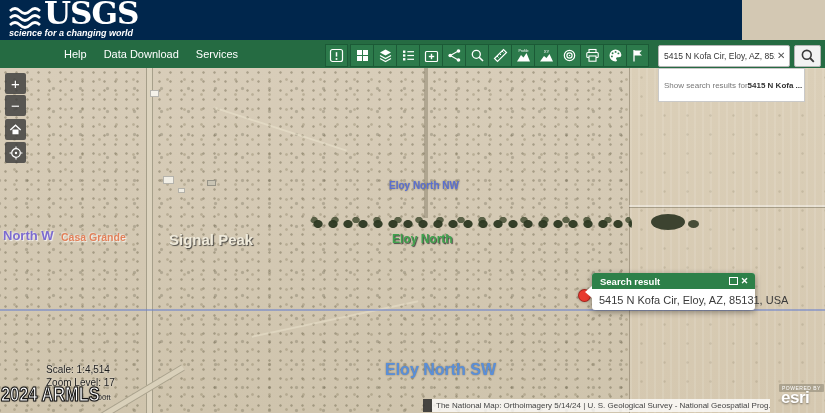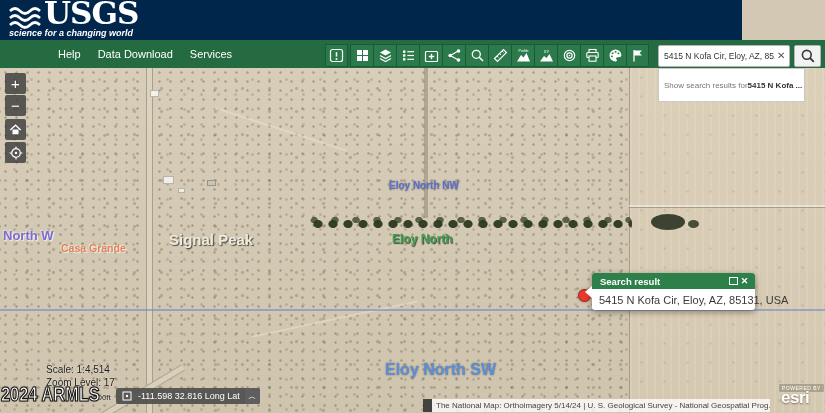--- a/index.html
+++ b/index.html
@@ -11,21 +11,21 @@
   .hdr{position:absolute;left:0;top:0;width:742px;height:40px;background:#00264c;}
   .brand{position:absolute;left:44px;top:-5px;color:#fff;font-family:"DejaVu Serif",serif;
          font-weight:bold;font-size:31px;letter-spacing:-1px;}
   .tagline{position:absolute;left:9px;top:28px;color:#fff;font-size:9px;font-style:italic;font-weight:bold;}
   .hdr-links{position:absolute;right:7px;top:2px;text-align:right;font-size:9px;font-weight:bold;line-height:9.6px;}
   .hdr-links a{display:block;color:#fff;text-decoration:none;}
   .hdr-links a.tb{color:#9acd32;}
 
   
   .bar{position:absolute;left:0;top:40px;width:825px;height:28px;background:#256b42;}
-  .menu{position:absolute;left:58px;top:40px;height:28px;display:flex;gap:17px;align-items:center;
+  .menu{position:absolute;left:64px;top:40px;height:28px;display:flex;gap:17px;align-items:center;
         color:#fff;font-size:11px;}
   .menu span{cursor:pointer;}
   .tools{position:absolute;left:325px;top:44px;display:flex;}
   .tbtn{width:23px;height:23px;box-sizing:border-box;background:#2c7a4b;border:1px solid #1b5a36;
         border-right:none;display:flex;align-items:center;justify-content:center;cursor:pointer;}
   .tbtn:first-child{margin-right:2px;border-right:1px solid #1b5a36;}
   .tbtn:last-child{border-right:1px solid #1b5a36;}
   .tbtn svg{display:block;}
 
   .search-input{position:absolute;left:658px;top:45px;width:132px;height:22px;box-sizing:border-box;
@@ -281,21 +281,21 @@
     <div class="grove"></div>
     <div class="grove2"></div>
     <div class="blueline"></div>
 
     <div class="bld" style="left:150px;top:22px;width:9px;height:7px;background:#f5f2ea;"></div>
     <div class="bld" style="left:163px;top:108px;width:11px;height:8px;background:#f2efe6;"></div>
     <div class="bld" style="left:207px;top:112px;width:9px;height:6px;background:#c9c4b4;"></div>
     <div class="bld" style="left:178px;top:120px;width:7px;height:5px;background:#efece2;"></div>
 
     <div class="maplabel lightout" style="left: 3px; top: 160px; font-size: 13px; color: rgb(124, 107, 208);">North W</div>
-    <div class="maplabel lightout" style="left: 61px; top: 174px; font-size: 10.5px; color: rgb(226, 129, 90);">Casa Grande</div>
+    <div class="maplabel lightout" style="left: 61px; top: 163px; font-size: 10.5px; color: rgb(226, 129, 90);">Casa Grande</div>
     <div class="maplabel darkout" style="left: 169px; top: 163px; font-size: 15px; color: rgb(239, 234, 219);">Signal Peak</div>
     <div class="maplabel" style="left: 389px; top: 112px; font-size: 10px; color: rgb(90, 111, 208);">Eloy North NW</div>
     <div class="maplabel darkout" style="left: 392px; top: 164px; font-size: 12px; color: rgb(63, 162, 77);">Eloy North</div>
     <div class="maplabel" style="left: 385px; top: 293px; font-size: 16px; color: rgb(90, 143, 216);">Eloy North SW</div>
 
     <div class="mbtn" style="top:5px;">
       <span>+</span>
     </div>
     <div class="mbtn" style="top:27px;">
       <span>−</span>
@@ -331,32 +331,20 @@
           </span>
       </div>
       <div class="popup-b">5415 N Kofa Cir, Eloy, AZ, 85131, USA</div>
     </div>
 
     <div class="scaletxt">Scale: 1:4,514</div>
     <div class="zoomtxt">Zoom Level: 17</div>
     <div class="sbar">500ft</div>
     <div class="wmark">2024 ARMLS</div>
 
-    <div class="coordbar">
-      <span class="coord-ico">
-        <svg width="10" height="10" viewBox="0 0 10 10">
-          <rect x="1" y="1" width="8" height="8" stroke="#fff" fill="none" stroke-width="1"></rect>
-          <circle cx="5" cy="5" r="1.2" fill="#fff"></circle>
-        </svg>
-      </span>
-      <span class="txt">-111.598 32.816 Long Lat</span>
-      <span class="chev">
-          <span>︿</span>
-        </span>
-    </div>
 
     <div class="attr-cap"></div>
     <div class="attrib">The National Map: Orthoimagery 5/14/24 | U. S. Geological Survey - National Geospatial Prog...</div>
     <div class="poweredby">POWERED BY</div>
     <div class="esri">esri</div>
   </div>
 
 </div>
 
 </body></html>

